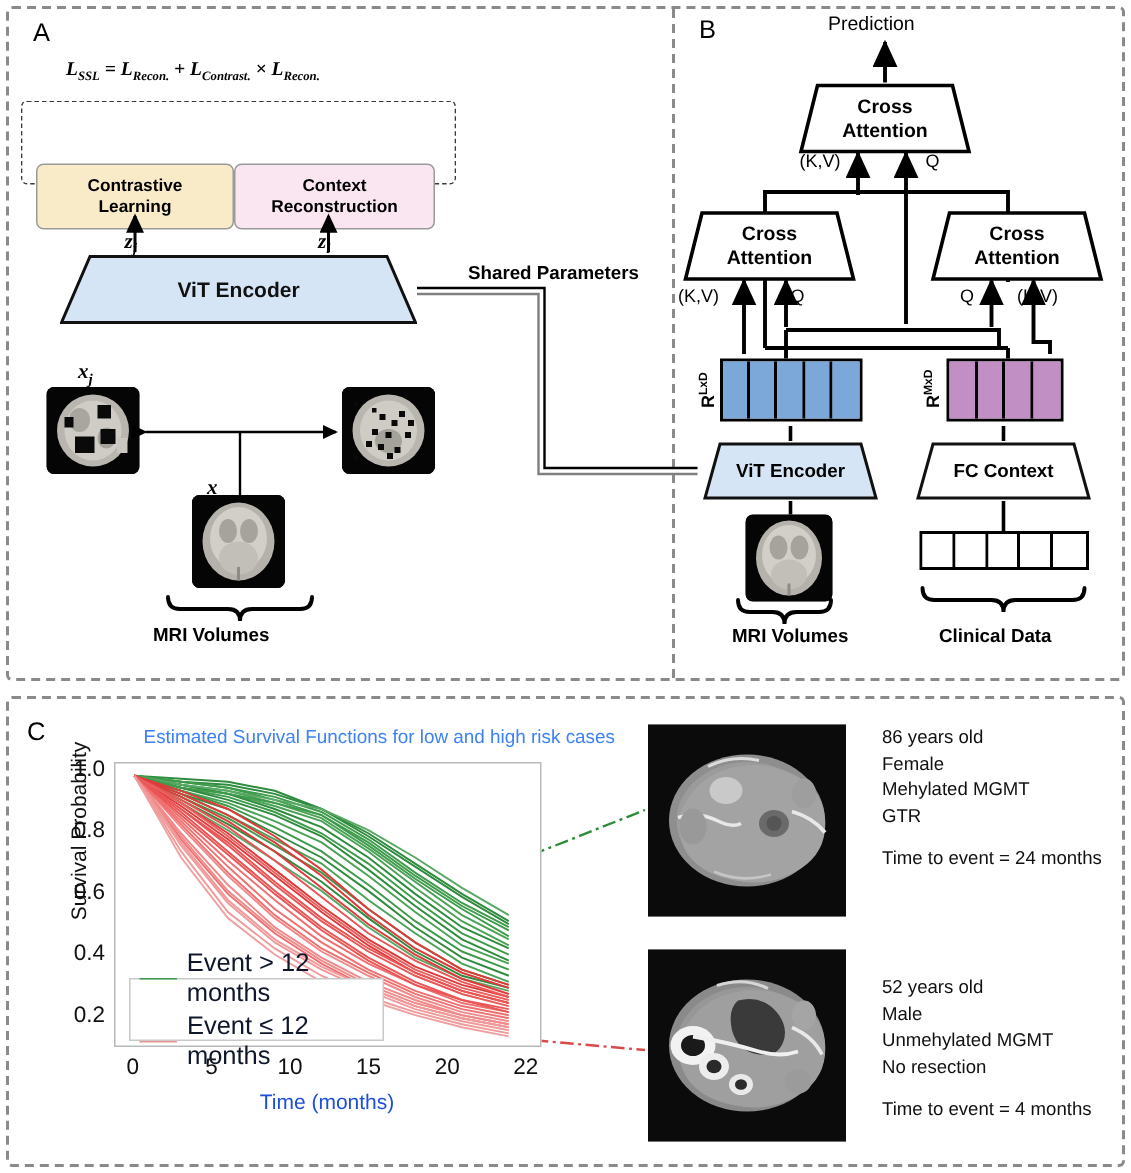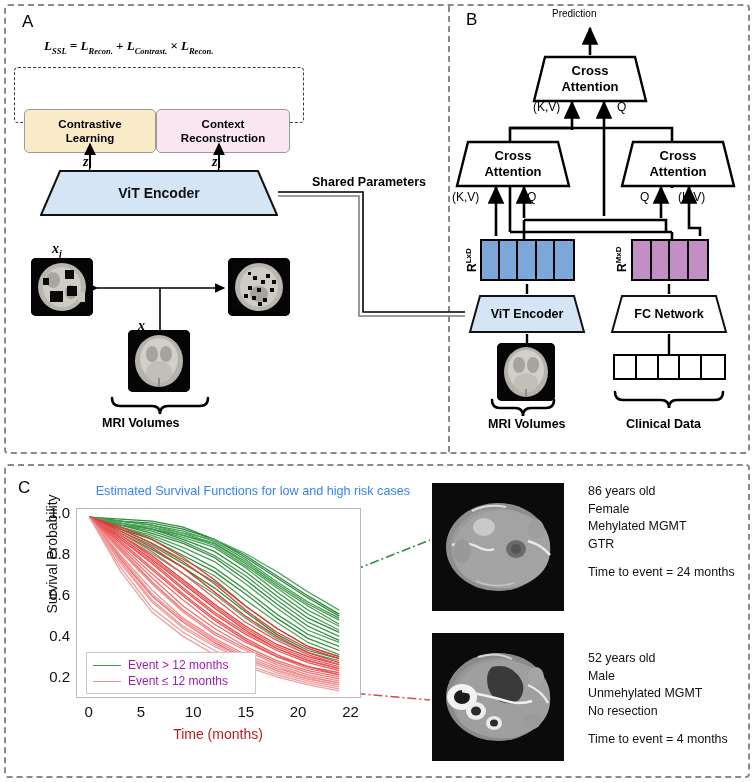--- a/index.html
+++ b/index.html
@@ -53,25 +53,25 @@
   #plotarea{position:absolute;left:60px;top:36px;width:285px;height:190px;
             border:1px solid #b9b9b9;box-sizing:border-box;background:#fff;overflow:hidden;}
   #plotarea svg{display:block;width:100%;height:100%;}
   #chart-title{position:absolute;left:14px;top:12px;width:380px;text-align:right;
                font-size:12.6px;color:#3b82f6;}
   .ytick{position:absolute;right:350px;font-size:15px;color:#111;text-align:right;width:60px;}
   .xtick{position:absolute;font-size:15px;color:#111;text-align:center;width:40px;}
   #ylab{position:absolute;left:-64px;top:74px;width:200px;text-align:center;
         font-size:14px;transform:rotate(-90deg);color:#111;}
   #xlab{position:absolute;left:102px;top:254px;width:200px;text-align:center;
-        font-size:14px;color:#b91c1c;}
+        font-size:14px;color:#1d4ed8;}
   #legend{position:absolute;left:70px;top:180px;width:170px;height:42px;
           background:#fff;border:1px solid #c8c8c8;box-sizing:border-box;
           padding:3px 6px;display:flex;flex-direction:column;justify-content:center;gap:2px;}
-  .lgrow{display:flex;align-items:center;gap:7px;font-size:12px;color:#a21caf;}
+  .lgrow{display:flex;align-items:center;gap:7px;font-size:17px;color:#0f172a;}
   .lgline{width:28px;height:0;border-top:1.6px solid #000;}
 
   .ptext{position:absolute;font-size:12.4px;line-height:17.5px;color:#111;white-space:pre-line;}
 </style>
 </head>
 <body>
 
 <div class="panel" id="panel-ab"></div>
 <div id="divider-ab"></div>
 <div class="panel" id="panel-c"></div>
@@ -162,21 +162,21 @@
     <ellipse cx="24" cy="24" rx="6" ry="8" fill="#a6a39d"></ellipse>
     <ellipse cx="38" cy="24" rx="6" ry="8" fill="#a6a39d"></ellipse>
     <ellipse cx="31" cy="42" rx="13" ry="11" fill="#c2bfb9"></ellipse>
     <path d="M31 48 L31 57" stroke="#8e8b86" stroke-width="2" fill="none"></path>
   </svg>
 </div>
 
 <div class="txt bold" style="left:102px;top:416px;font-size:12.5px;">MRI Volumes</div>
 <div class="txt bold" style="left:312px;top:175px;font-size:12.5px;">Shared Parameters</div>
 
-<div class="txt" style="left:552px;top:8px;font-size:10px;">Prediction</div>
+<div class="txt" style="left:552px;top:8px;font-size:13px;">Prediction</div>
 
 <div class="trap" id="ca-top" style="left:532px;top:55px;width:116px;height:48px;font-size:13px;">
   <svg viewBox="0 0 116 48" preserveAspectRatio="none">
     <polygon points="13,2 103,2 114,46 2,46" fill="#fff" stroke="#000" stroke-width="2.4"></polygon>
   </svg>
   <span class="tlabel" style="white-space:pre-line">Cross
 Attention</span>
 </div>
 
 <div class="trap" id="ca-left" style="left:455px;top:140px;width:116px;height:48px;font-size:13px;">
@@ -226,21 +226,21 @@
 <div class="trap" id="trapB-vit" style="left:468px;top:294px;width:118px;height:40px;font-size:12.5px;">
   <svg viewBox="0 0 118 40" preserveAspectRatio="none">
     <polygon points="12,2 106,2 116,38 2,38" fill="#D6E5F5" stroke="#111" stroke-width="2"></polygon>
   </svg>
   <span class="tlabel">ViT Encoder</span>
 </div>
 <div class="trap" id="trapB-fc" style="left:610px;top:294px;width:118px;height:40px;font-size:12.5px;">
   <svg viewBox="0 0 118 40" preserveAspectRatio="none">
     <polygon points="12,2 106,2 116,38 2,38" fill="#ffffff" stroke="#111" stroke-width="2"></polygon>
   </svg>
-  <span class="tlabel">FC Network</span>
+  <span class="tlabel">FC Context</span>
 </div>
 
 <div class="mri" style="left:497px;top:343px;width:58px;height:58px;">
   <svg viewBox="0 0 58 58">
     <rect width="58" height="58" fill="#050505"></rect>
     <ellipse cx="29" cy="29" rx="22" ry="25" fill="#b5b2ac"></ellipse>
     <ellipse cx="29" cy="27" rx="18" ry="20" fill="#d2cfc9"></ellipse>
     <ellipse cx="22" cy="22" rx="6" ry="8" fill="#a6a39d"></ellipse>
     <ellipse cx="36" cy="22" rx="6" ry="8" fill="#a6a39d"></ellipse>
     <ellipse cx="29" cy="40" rx="12" ry="10" fill="#c2bfb9"></ellipse>

